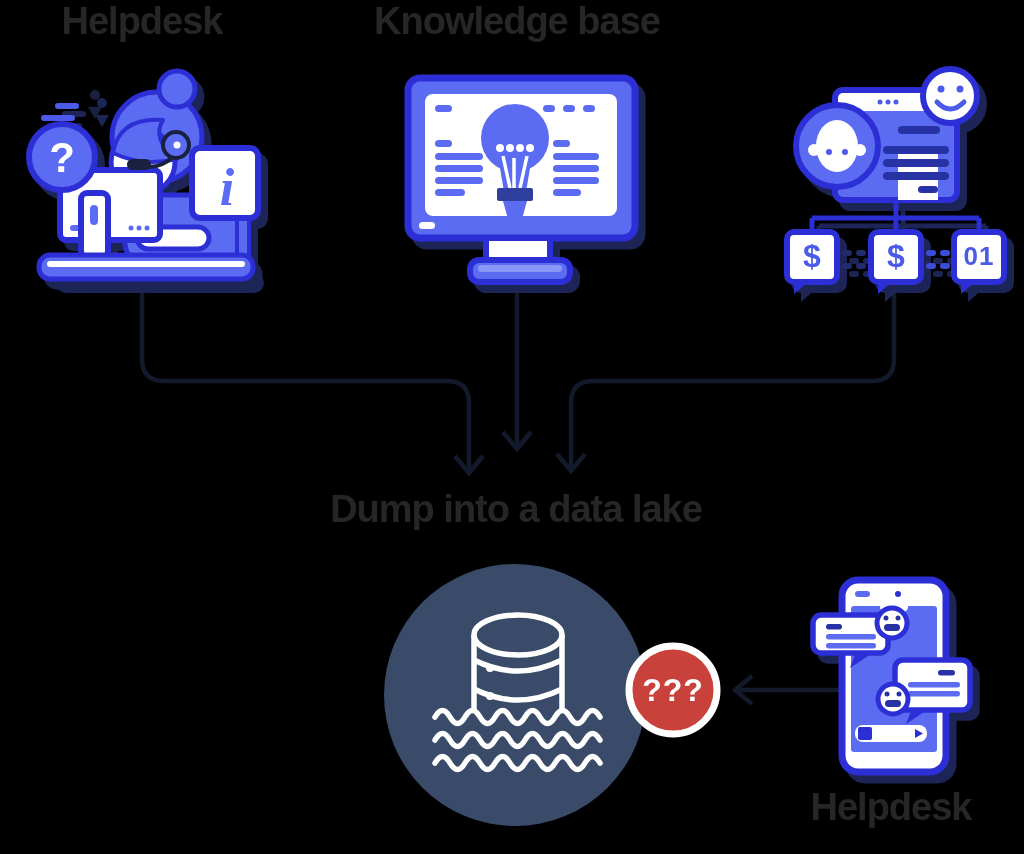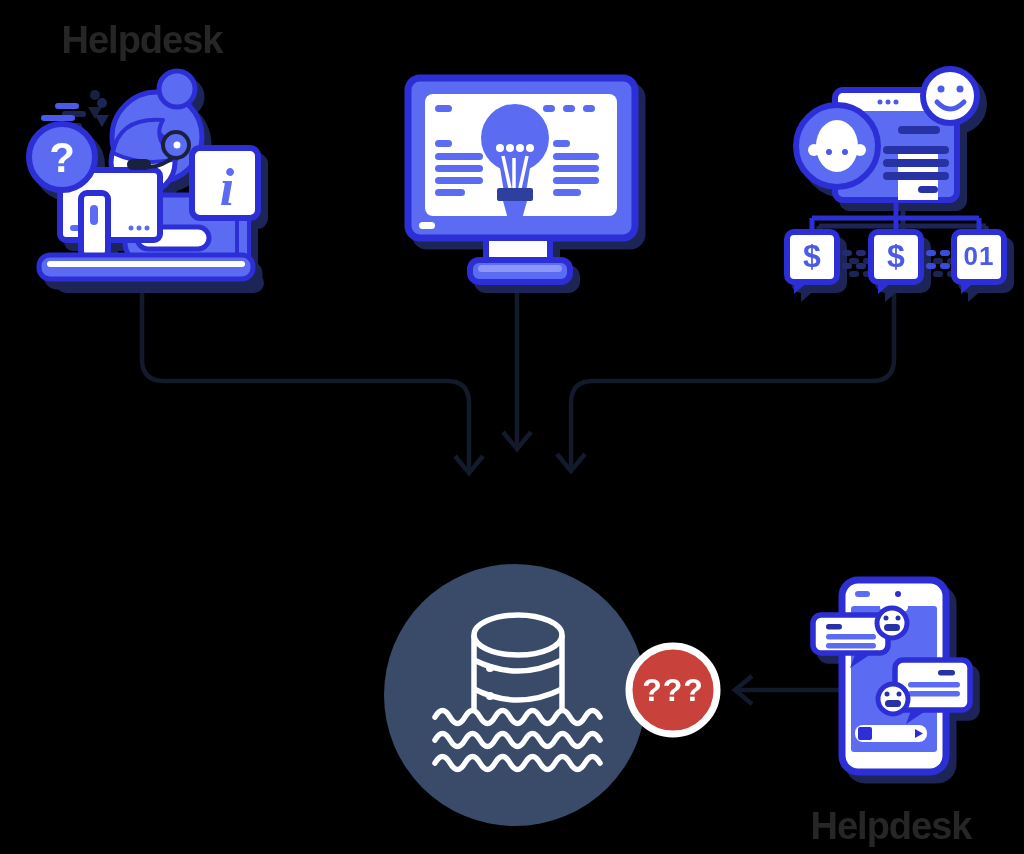--- a/index.html
+++ b/index.html
@@ -4,21 +4,20 @@
 <style>
   html,body{margin:0;padding:0;background:#000;}
   .canvas{
     position:relative;width:1024px;height:854px;background:#000000;
     overflow:hidden;font-family:"Liberation Sans",sans-serif;
   }
   .label{
     position:absolute;color:#262626;font-weight:bold;font-size:38px;
     letter-spacing:-1px;white-space:nowrap;transform:translateX(-50%);
     font-family:"Liberation Sans",sans-serif;
-    margin-top:19px;
   }
   .illus{position:absolute;filter:drop-shadow(7px 8px 0 #1D2456);}
   .flat{position:absolute;}
   svg text{font-family:"Liberation Sans",sans-serif;}
   svg text.serif-i{font-family:"Liberation Serif",serif;font-style:italic;}
 </style>
 </head>
 <body>
 
 <div class="canvas">
@@ -38,20 +37,22 @@
         <path d="M557,454 L571,471 L585,454"></path>
       </g>
       <g>
         <path d="M840,690 L736,690"></path>
         <path d="M752,676 L735,690 L752,704"></path>
       </g>
     </g>
   </svg>
 
   <div class="label" style="left:142px;top:0">Helpdesk</div>
+  <div class="label" style="left:517px;top:0">Knowledge base</div>
+  <div class="label" style="left:516px;top:488px">Dump into a data lake</div>
   <div class="label" style="left:891px;top:786px">Helpdesk</div>
 
   <svg class="illus" style="left:25px;top:65px" width="240" height="235" viewBox="0 0 240 235">
     <g fill="#4B5AE8">
       <rect x="30" y="38" width="24" height="6" rx="3"></rect>
       <rect x="16" y="50" width="34" height="6" rx="3"></rect>
     </g>
     <g fill="#1A2140">
       <circle cx="70" cy="30" r="5"></circle>
       <path d="M63,42 h14 l-7,12 Z"></path>

